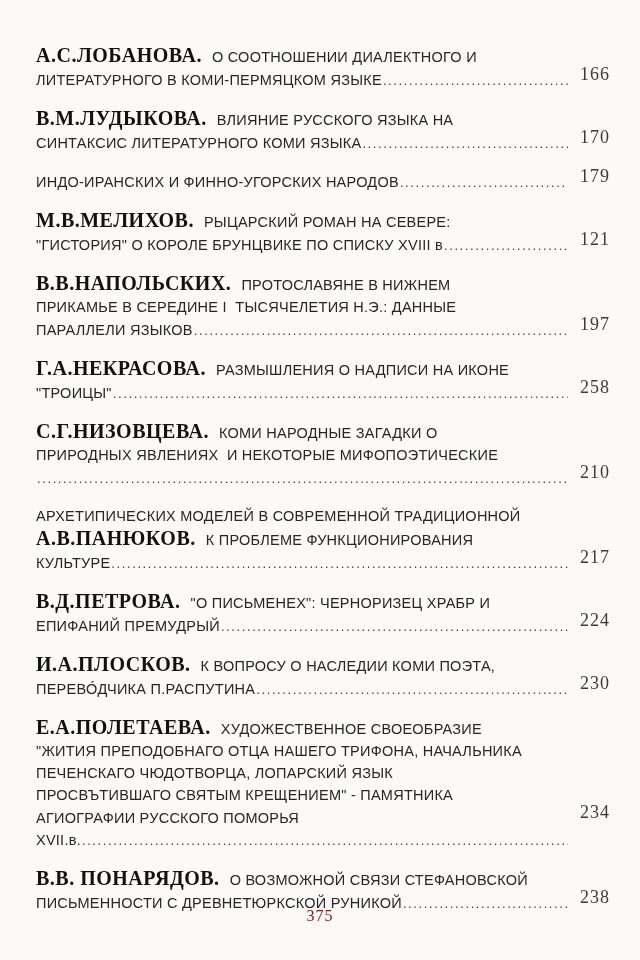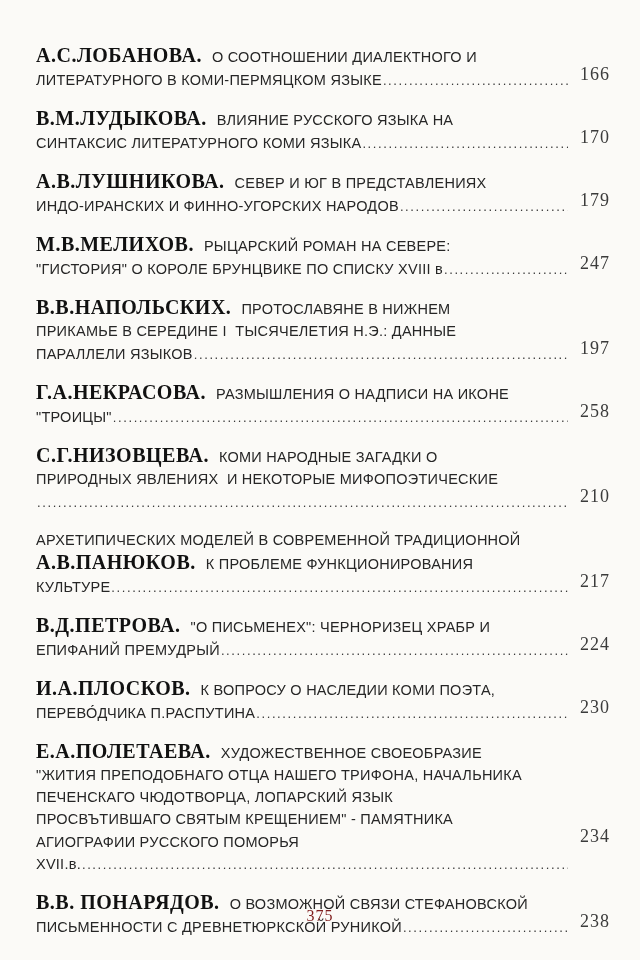--- a/index.html
+++ b/index.html
@@ -92,26 +92,25 @@
   <div class="toc" id="toc">
       <div class="entry">
         <div class="line"><span class="author">А.С.ЛОБАНОВА.</span><span class="title-text">О СООТНОШЕНИИ ДИАЛЕКТНОГО И</span></div>
         <div class="line"><span class="title-text">ЛИТЕРАТУРНОГО В КОМИ-ПЕРМЯЦКОМ ЯЗЫКЕ</span><span class="leader">........................................................................................................................................................................................................</span><span class="pagenum">166</span></div>
       </div>
       <div class="entry">
         <div class="line"><span class="author">В.М.ЛУДЫКОВА.</span><span class="title-text">ВЛИЯНИЕ РУССКОГО ЯЗЫКА НА</span></div>
         <div class="line"><span class="title-text">СИНТАКСИС ЛИТЕРАТУРНОГО КОМИ ЯЗЫКА</span><span class="leader">........................................................................................................................................................................................................</span><span class="pagenum">170</span></div>
       </div>
       <div class="entry">
-        <div class="line"><span class="author">А.В.ЛУШНИКОВА.</span><span class="title-text">СЕВЕР И ЮГ В ПРЕДСТАВЛЕНИЯХ</span></div>
         <div class="line"><span class="title-text">ИНДО-ИРАНСКИХ И ФИННО-УГОРСКИХ НАРОДОВ</span><span class="leader">........................................................................................................................................................................................................</span><span class="pagenum">179</span></div>
       </div>
       <div class="entry">
         <div class="line"><span class="author">М.В.МЕЛИХОВ.</span><span class="title-text">РЫЦАРСКИЙ РОМАН НА СЕВЕРЕ:</span></div>
-        <div class="line"><span class="title-text">"ГИСТОРИЯ" О КОРОЛЕ БРУНЦВИКЕ ПО СПИСКУ XVIII в</span><span class="leader">........................................................................................................................................................................................................</span><span class="pagenum">247</span></div>
+        <div class="line"><span class="title-text">"ГИСТОРИЯ" О КОРОЛЕ БРУНЦВИКЕ ПО СПИСКУ XVIII в</span><span class="leader">........................................................................................................................................................................................................</span><span class="pagenum">121</span></div>
       </div>
       <div class="entry">
         <div class="line"><span class="author">В.В.НАПОЛЬСКИХ.</span><span class="title-text">ПРОТОСЛАВЯНЕ В НИЖНЕМ</span></div>
         <div class="line"><span class="title-text">ПРИКАМЬЕ В СЕРЕДИНЕ I  ТЫСЯЧЕЛЕТИЯ Н.Э.: ДАННЫЕ</span></div>
         <div class="line"><span class="title-text">ПАРАЛЛЕЛИ ЯЗЫКОВ</span><span class="leader">........................................................................................................................................................................................................</span><span class="pagenum">197</span></div>
       </div>
       <div class="entry">
         <div class="line"><span class="author">Г.А.НЕКРАСОВА.</span><span class="title-text">РАЗМЫШЛЕНИЯ О НАДПИСИ НА ИКОНЕ</span></div>
         <div class="line"><span class="title-text">"ТРОИЦЫ"</span><span class="leader">........................................................................................................................................................................................................</span><span class="pagenum">258</span></div>
       </div>

